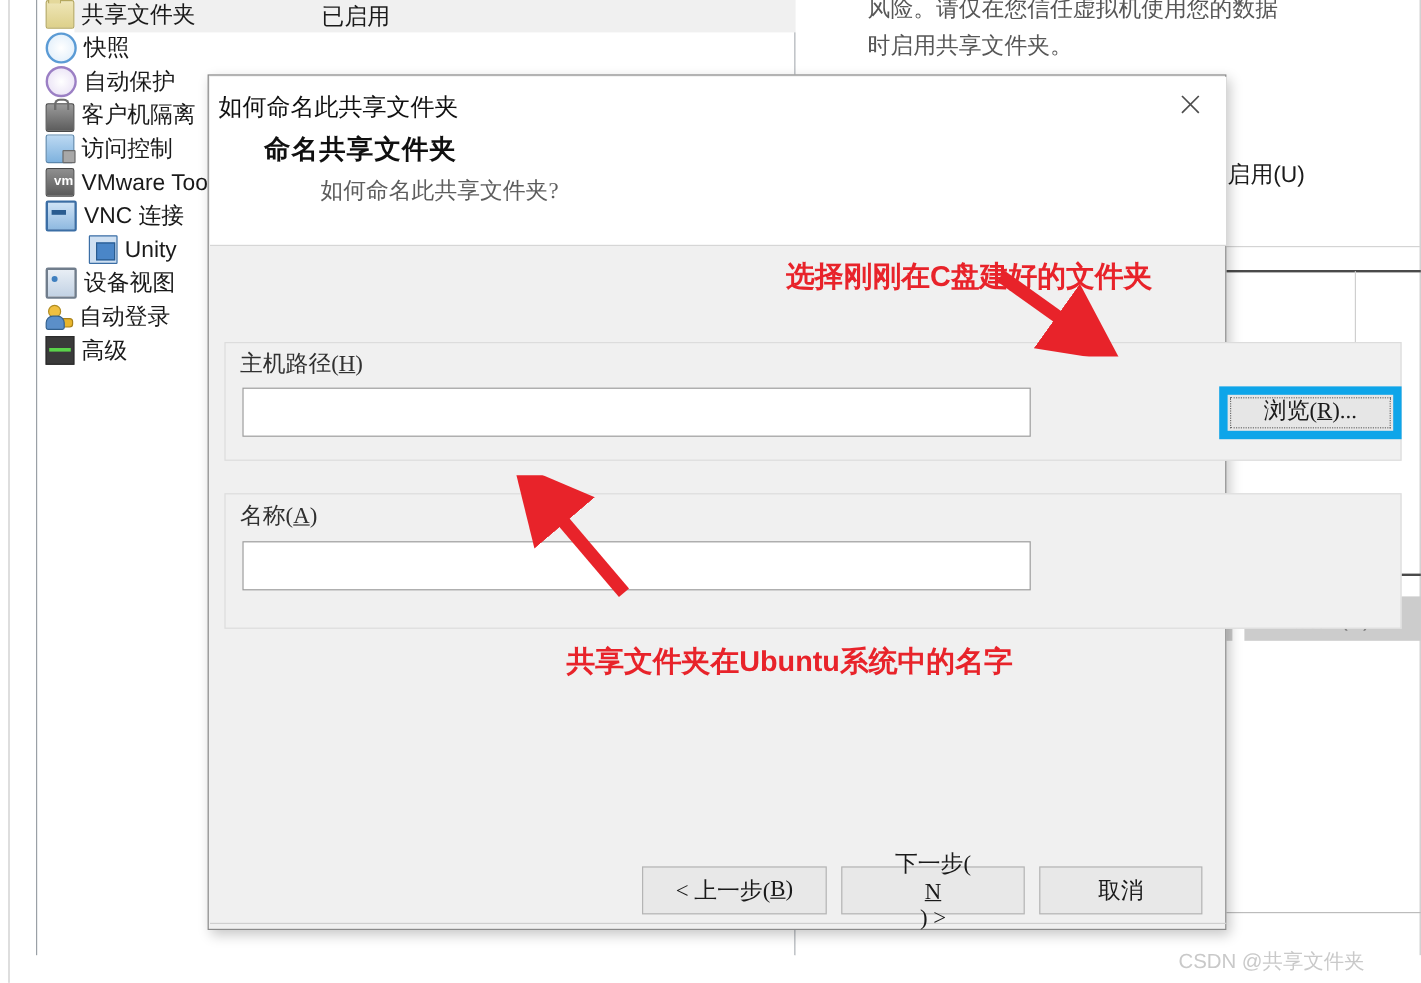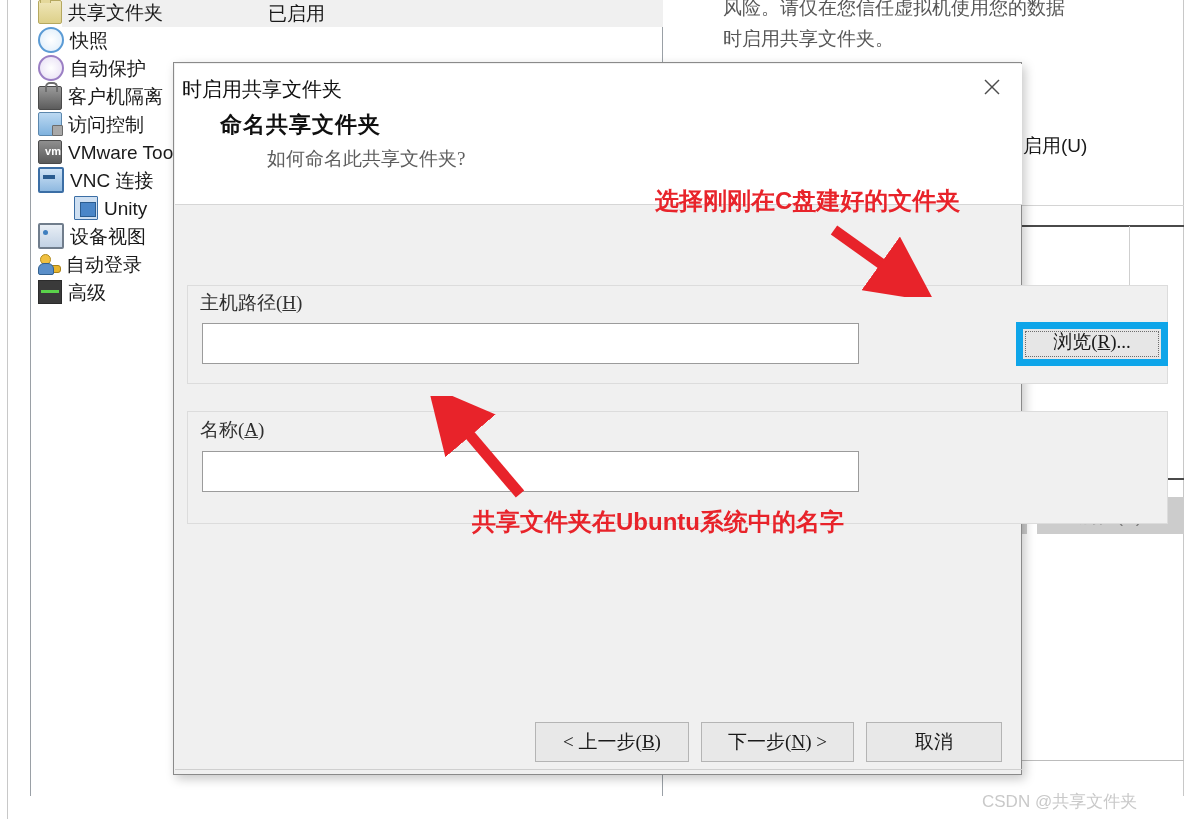--- a/index.html
+++ b/index.html
@@ -153,21 +153,21 @@
     position:absolute;height:40px;background:#e8e8e8;border:1px solid #b4b4b4;
     box-sizing:border-box;display:flex;align-items:center;justify-content:center;
     font-size:19px;color:#1a1a1a;
     font-family:"Liberation Serif","DejaVu Serif",serif;
   }
   .wizbtn u{text-decoration:underline;}
 
   
   .annot{
     position:absolute;color:#e8232a;font-weight:bold;font-size:24px;
-    font-family:"Liberation Sans","DejaVu Sans",sans-serif;white-space:nowrap;
+    font-family:"Liberation Sans","DejaVu Sans",sans-serif;white-space:nowrap;margin-top:29px;
   }
   .arrow{position:absolute;pointer-events:none;}
 
   #watermark{
     position:absolute;left:982px;top:790px;font-size:17px;color:#c9c9c9;
     font-family:"Liberation Sans","DejaVu Sans",sans-serif;white-space:nowrap;
   }
 </style>
 </head>
 <body>
@@ -248,21 +248,21 @@
   <div id="bg-hr2"></div>
   <div id="bg-hr3"></div>
 
   <div id="prop-btn-left"></div>
   <div id="prop-btn">属性(P)</div>
 </div>
 
 <div id="dialog">
 
   <div id="dlg-head">
-    <div id="dlg-title">时启用共享文件夹</div>
+    <div id="dlg-title">如何命名此共享文件夹</div>
 
     <div id="dlg-close">
       <svg width="20" height="20" viewBox="0 0 20 20" aria-hidden="true">
         <line x1="3" y1="3" x2="17" y2="17" stroke="#4d4d4d" stroke-width="1.4"></line>
         <line x1="17" y1="3" x2="3" y2="17" stroke="#4d4d4d" stroke-width="1.4"></line>
       </svg>
     </div>
 
     <div id="dlg-heading">命名共享文件夹</div>
     <div id="dlg-sub">如何命名此共享文件夹?</div>
@@ -281,21 +281,21 @@
   <div class="group-label" style="left:22px;top:354px;"><span>名称(</span><u>A</u><span>)</span></div>
   <input class="txtbox" style="left: 28px; top: 388px; width: 657px; height: 41px; font-size: 17px; padding: 0px 6px; color: rgb(26, 26, 26); font-family: &quot;Liberation Sans&quot;, sans-serif;" value="" placeholder="">
 
   <div id="dlg-footsep"></div>
 
   <div class="wizbtn" style="left:361px;top:659px;width:154px;">
       <span>&lt; 上一步(</span>
       <u>B</u>
       <span>)</span>
     </div>
-  <div class="wizbtn" style="left:527px;top:659px;width:153px;">
+  <div class="wizbtn" style="left:527px;top:659px;width:153px;flex-direction:column;">
       <span>下一步(</span>
       <u>N</u>
       <span>) &gt;</span>
     </div>
   <div class="wizbtn" style="left:692px;top:659px;width:136px;">取消</div>
 </div>
 
 <div class="annot" style="left:655px;top:185px;">选择刚刚在C盘建好的文件夹</div>
 
 <svg class="arrow" style="left:826px;top:222px;" width="110" height="75">

